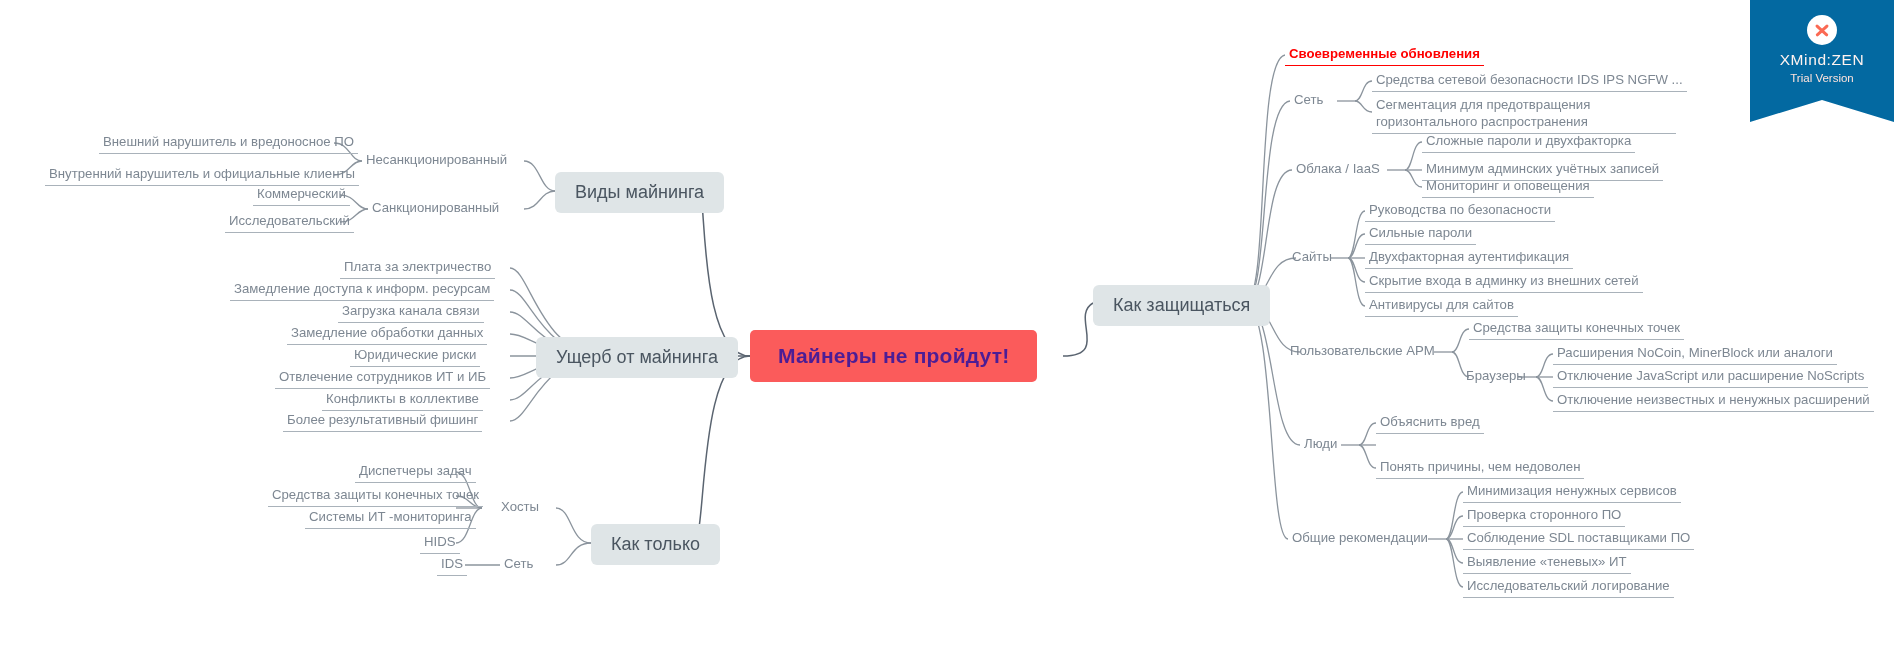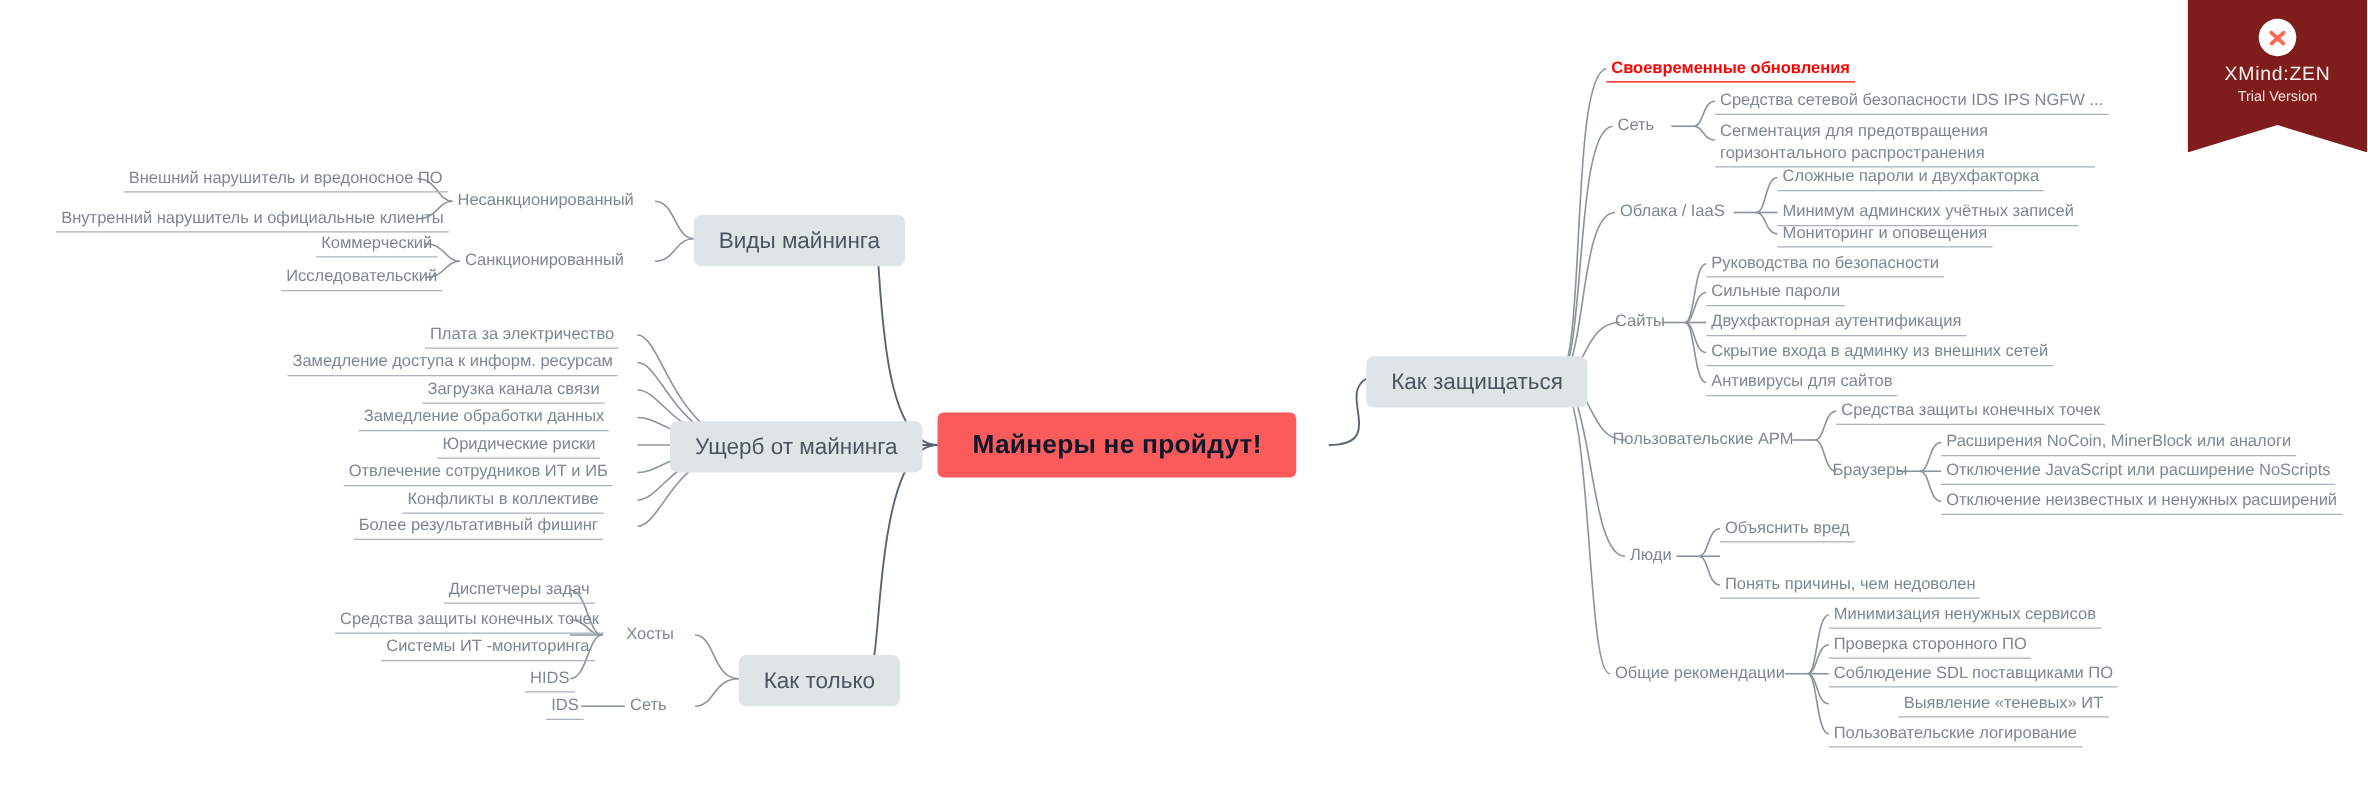--- a/index.html
+++ b/index.html
@@ -26,21 +26,21 @@
   .node {
     position: absolute;
     white-space: nowrap;
     color: #4a5560;
     font-size: 15.5px;
     line-height: 1.25;
   }
   
   .central {
     background: #fb5b5b;
-    color: #0f172a;
+    color: #4c1d95;
     font-weight: bold;
     font-size: 21px;
     border-radius: 5px;
     padding: 13px 28px;
     letter-spacing: .2px;
     text-align: center;
   }
   
   .main-topic {
     background: #dfe5e7;
@@ -71,21 +71,21 @@
     color: #ff0000;
     font-weight: bold;
     border-bottom: 1px solid #ff0000;
   }
   
   #watermark {
     position: absolute;
     right: 0; top: 0;
     width: 144px;
     height: 122px;
-    background: #7f1d1d;
+    background: #0369a1;
     -webkit-clip-path: polygon(0 0, 100% 0, 100% 100%, 50% 82%, 0 100%);
     clip-path: polygon(0 0, 100% 0, 100% 100%, 50% 82%, 0 100%);
     text-align: center;
     color: #ffe9e4;
     user-select: none;
   }
   #wm-logo {
     width: 30px; height: 30px;
     margin: 15px auto 6px auto;
     border-radius: 50%;
@@ -265,22 +265,22 @@
   <div class="node sub" style="left:1553px; top:391px;">Отключение неизвестных и ненужных  расширений</div>
 
   <div class="node plain" style="left:1300px; top:435px;">Люди</div>
   <div class="node sub" style="left:1376px; top:413px;">Объяснить вред</div>
   <div class="node sub" style="left:1376px; top:458px;">Понять причины, чем недоволен</div>
 
   <div class="node plain" style="left:1288px; top:529px;">Общие рекомендации</div>
   <div class="node sub" style="left:1463px; top:482px;">Минимизация ненужных сервисов</div>
   <div class="node sub" style="left:1463px; top:506px;">Проверка сторонного ПО</div>
   <div class="node sub" style="left:1463px; top:529px;">Соблюдение SDL поставщиками ПО</div>
-  <div class="node sub" style="left:1519px; top:553px;">Выявление «теневых» ИТ</div>
-  <div class="node sub" style="left:1463px; top:577px;">Пользовательские логирование</div>
+  <div class="node sub" style="left:1463px; top:553px;">Выявление «теневых» ИТ</div>
+  <div class="node sub" style="left:1463px; top:577px;">Исследовательский логирование</div>
 
   <div id="watermark">
     <div id="wm-logo">
       <div class="x1"></div>
         <div class="x2"></div>
     </div>
     <div id="wm-title">XMind:ZEN</div>
     <div id="wm-sub">Trial Version</div>
   </div>
 

